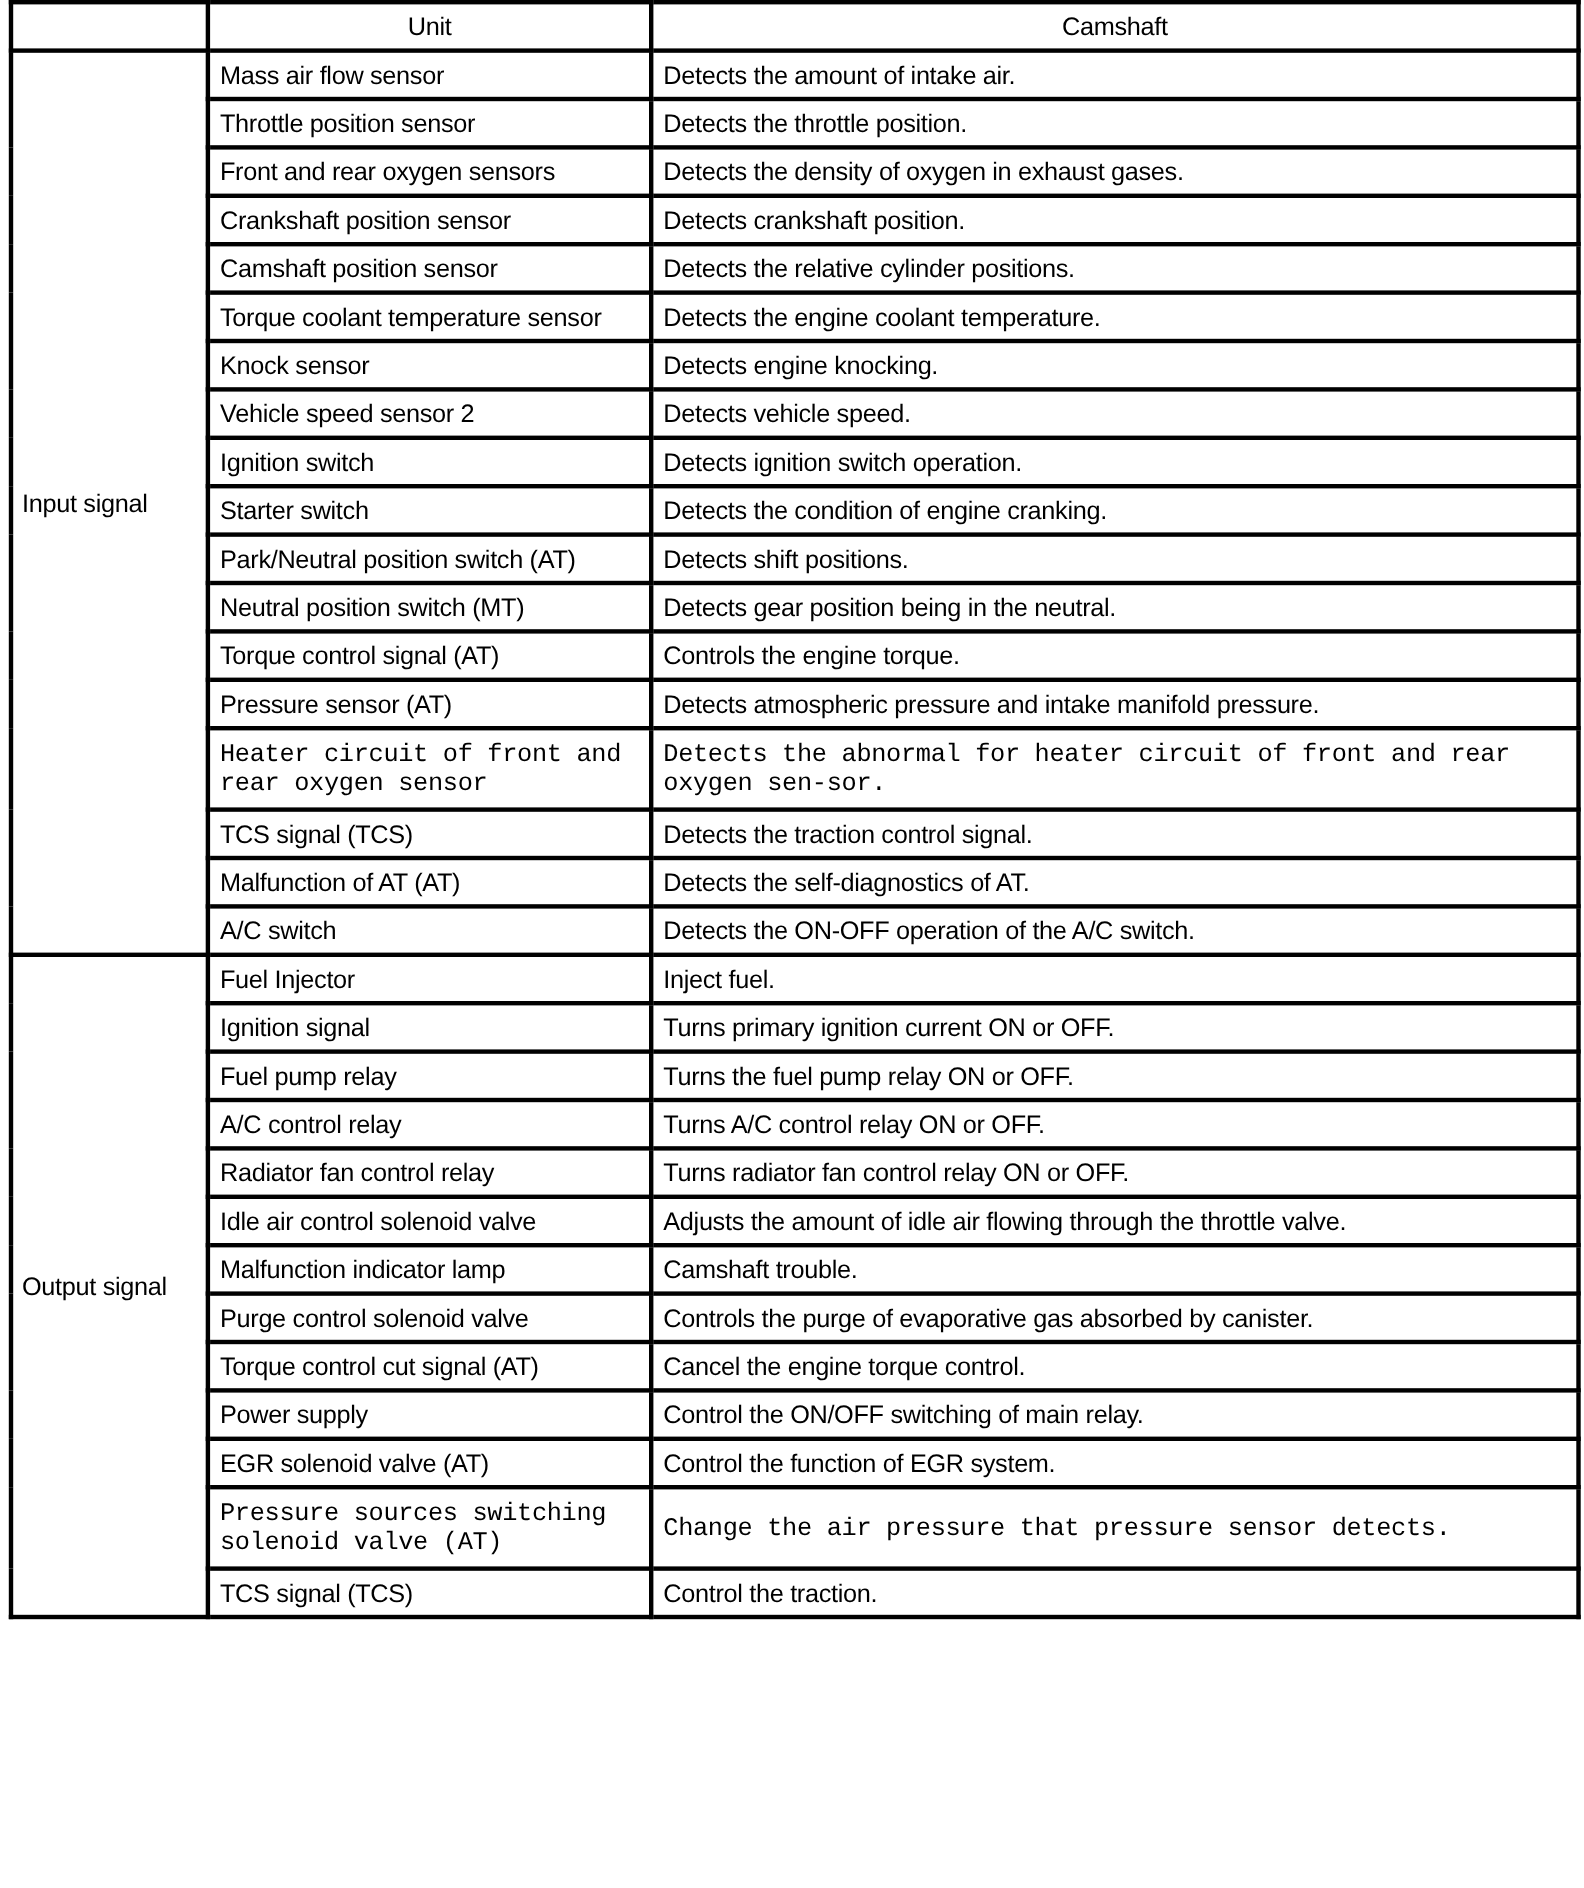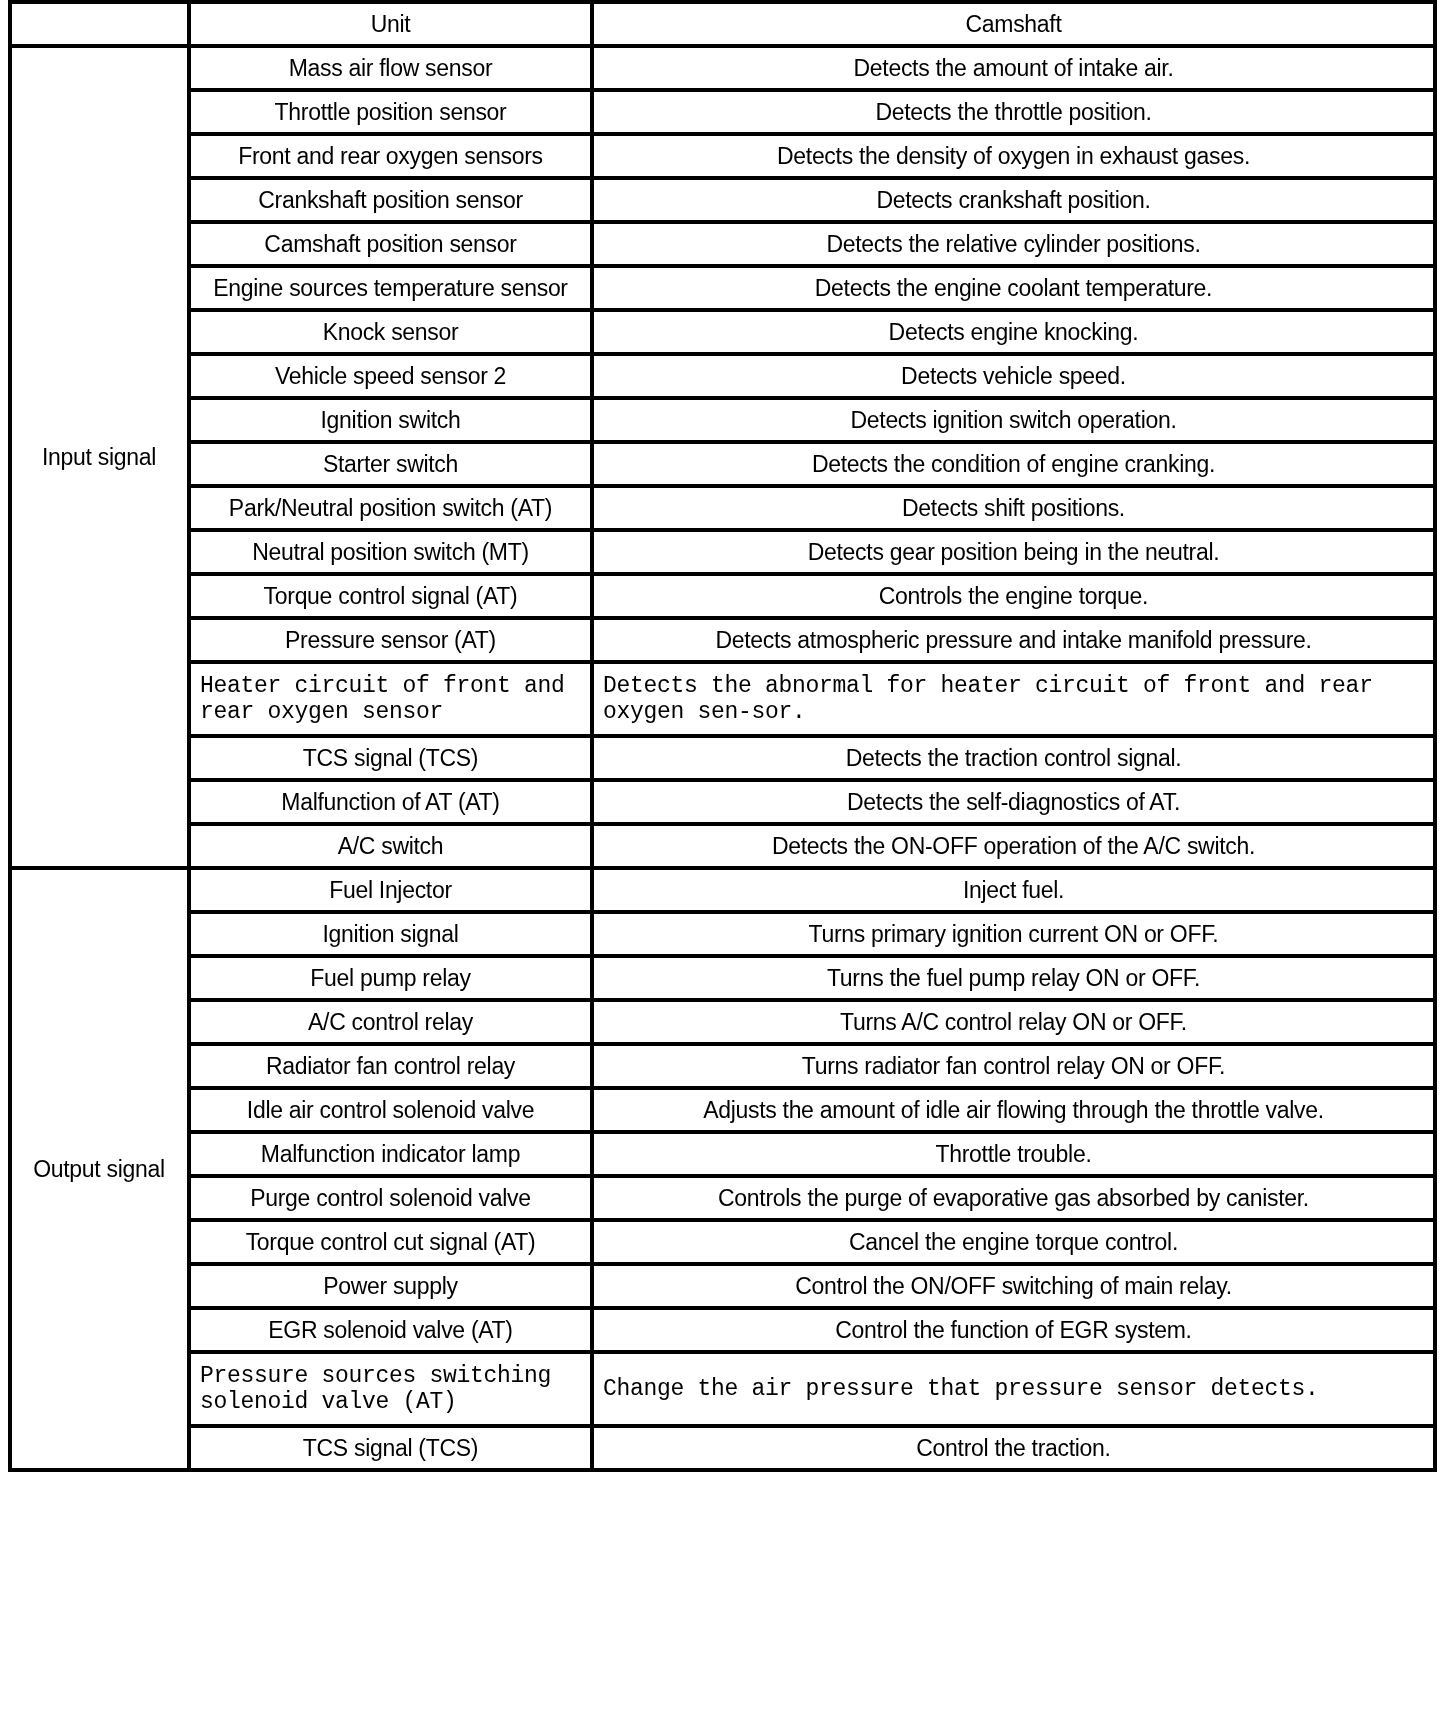--- a/index.html
+++ b/index.html
@@ -18,21 +18,21 @@
     border: 4px solid #000;
     font-size: 23px;
     line-height: 26px;
     padding: 0 9px;
     vertical-align: middle;
     font-weight: normal;
     text-align: left;
     letter-spacing: -0.3px;
   }
   th { text-align: center; height: 40px; }
-  tr.r1 td { height: 40px; text-align: center; }
+  tr.r1 td { height: 40px; }
   tr.r2 td { height: 70px; font-family: Liberation Mono, monospace; }
   td.group { padding-left: 8px; }
 </style>
 </head>
 <body>
 
 <table>
   <colgroup>
       <col class="c0">
       <col class="c1">
@@ -61,21 +61,21 @@
       </tr>
       <tr class="r1">
         <td>Crankshaft position sensor</td>
         <td>Detects crankshaft position.</td>
       </tr>
       <tr class="r1">
         <td>Camshaft position sensor</td>
         <td>Detects the relative cylinder positions.</td>
       </tr>
       <tr class="r1">
-        <td>Engine sources temperature sensor</td>
+        <td>Torque coolant temperature sensor</td>
         <td>Detects the engine coolant temperature.</td>
       </tr>
       <tr class="r1">
         <td>Knock sensor</td>
         <td>Detects engine knocking.</td>
       </tr>
       <tr class="r1">
         <td>Vehicle speed sensor 2</td>
         <td>Detects vehicle speed.</td>
       </tr>
@@ -139,21 +139,21 @@
       <tr class="r1">
         <td>Radiator fan control relay</td>
         <td>Turns radiator fan control relay ON or OFF.</td>
       </tr>
       <tr class="r1">
         <td>Idle air control solenoid valve</td>
         <td>Adjusts the amount of idle air flowing through the throttle valve.</td>
       </tr>
       <tr class="r1">
         <td>Malfunction indicator lamp</td>
-        <td>Throttle trouble.</td>
+        <td>Camshaft trouble.</td>
       </tr>
       <tr class="r1">
         <td>Purge control solenoid valve</td>
         <td>Controls the purge of evaporative gas absorbed by canister.</td>
       </tr>
       <tr class="r1">
         <td>Torque control cut signal (AT)</td>
         <td>Cancel the engine torque control.</td>
       </tr>
       <tr class="r1">

